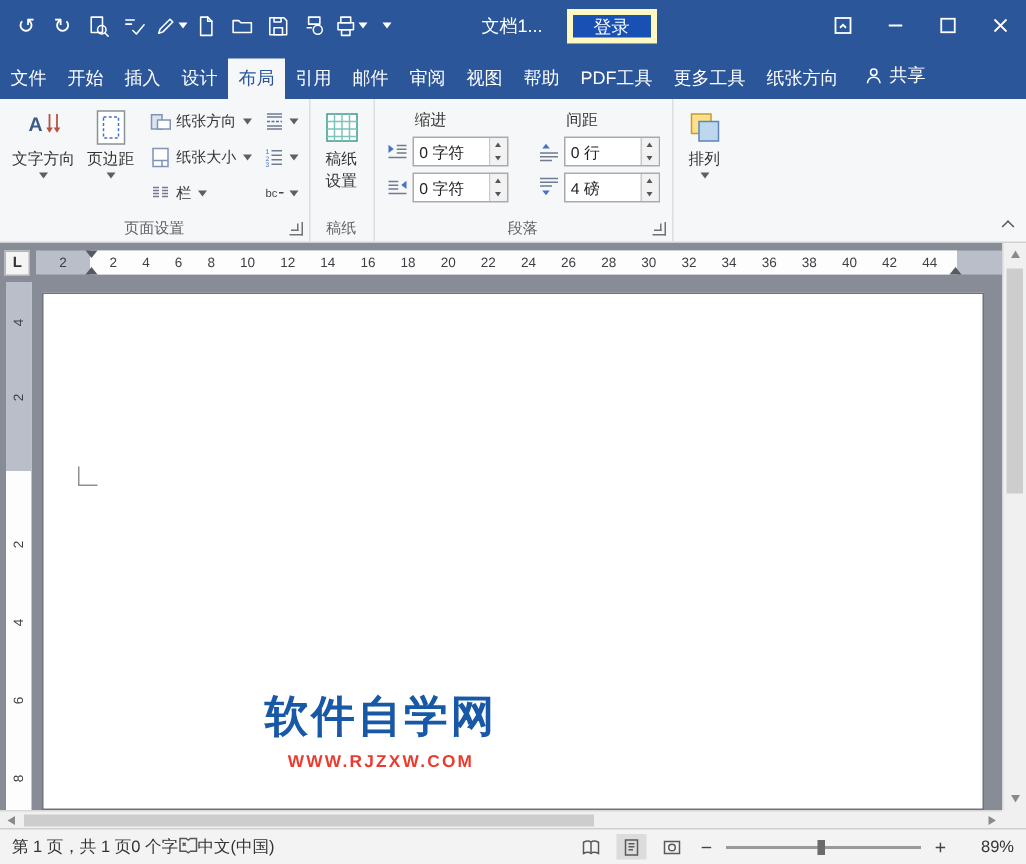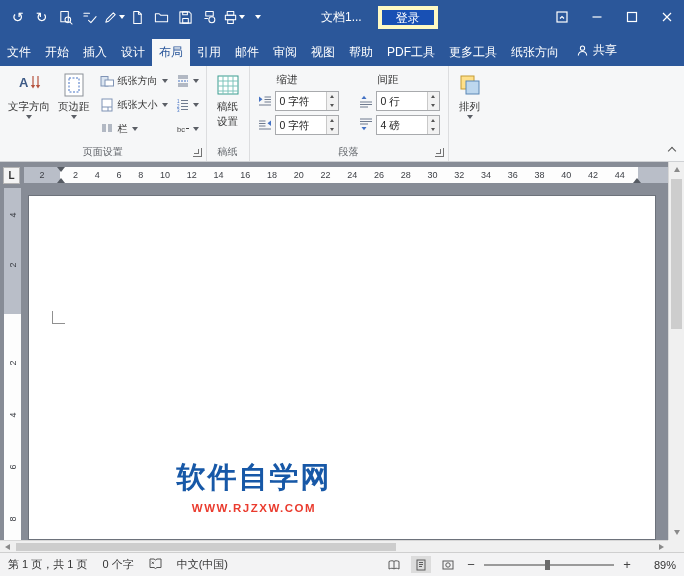--- a/index.html
+++ b/index.html
@@ -84,21 +84,21 @@
   .hs-btn{position:absolute;top:0;width:14px;height:12px;display:flex;align-items:center;justify-content:center;cursor:default}
   .hs-left{left:0}.hs-right{right:0}
   .hs-thumb{position:absolute;left:16px;top:2px;width:380px;height:8px;background:#cdcdcd;cursor:default}
   .scroll-corner{position:absolute;right:0;top:540px;width:16px;height:12px;background:#f0f0f0}
   .tu{width:0;height:0;border-left:3.5px solid transparent;border-right:3.5px solid transparent;border-bottom:5px solid #8a8a8a}
   .td{width:0;height:0;border-left:3.5px solid transparent;border-right:3.5px solid transparent;border-top:5px solid #8a8a8a}
   .tl{width:0;height:0;border-top:3.5px solid transparent;border-bottom:3.5px solid transparent;border-right:5px solid #8a8a8a}
   .tr{width:0;height:0;border-top:3.5px solid transparent;border-bottom:3.5px solid transparent;border-left:5px solid #8a8a8a}
 
   
-  .statusbar{position:absolute;left:0;top:552px;width:684px;height:24px;background:#f3f3f4;border-top:1px solid #cfcfcf;display:flex;align-items:center;font-size:11px;color:#333;padding:0 8px;gap:15px}
+  .statusbar{position:absolute;left:0;top:552px;width:684px;height:24px;background:#f3f3f4;border-top:1px solid #cfcfcf;display:flex;align-items:center;font-size:11px;color:#333;padding:0 8px;}
   .sb-item{white-space:nowrap;cursor:default}
   .sb-icon svg{width:13px;height:13px;stroke:#555;fill:none;stroke-width:1}
   .sb-right{margin-left:auto;display:flex;align-items:center;gap:7px}
   .viewbtn{width:20px;height:17px;display:flex;align-items:center;justify-content:center;cursor:default}
   .viewbtn.active{background:#dcdcdc}
   .viewbtn svg{width:12px;height:12px;stroke:#5a5a5a;fill:none;stroke-width:1}
   .zoom-sign{font-size:13px;color:#444;width:12px;text-align:center;cursor:default}
   .zoom-track{position:relative;width:130px;height:2px;background:#9a9a9a}
   .zoom-thumb{position:absolute;left:61px;top:-4px;width:5px;height:10px;background:#6b6b6b;cursor:default}
   .zoom-val{width:36px;text-align:right;cursor:default}

